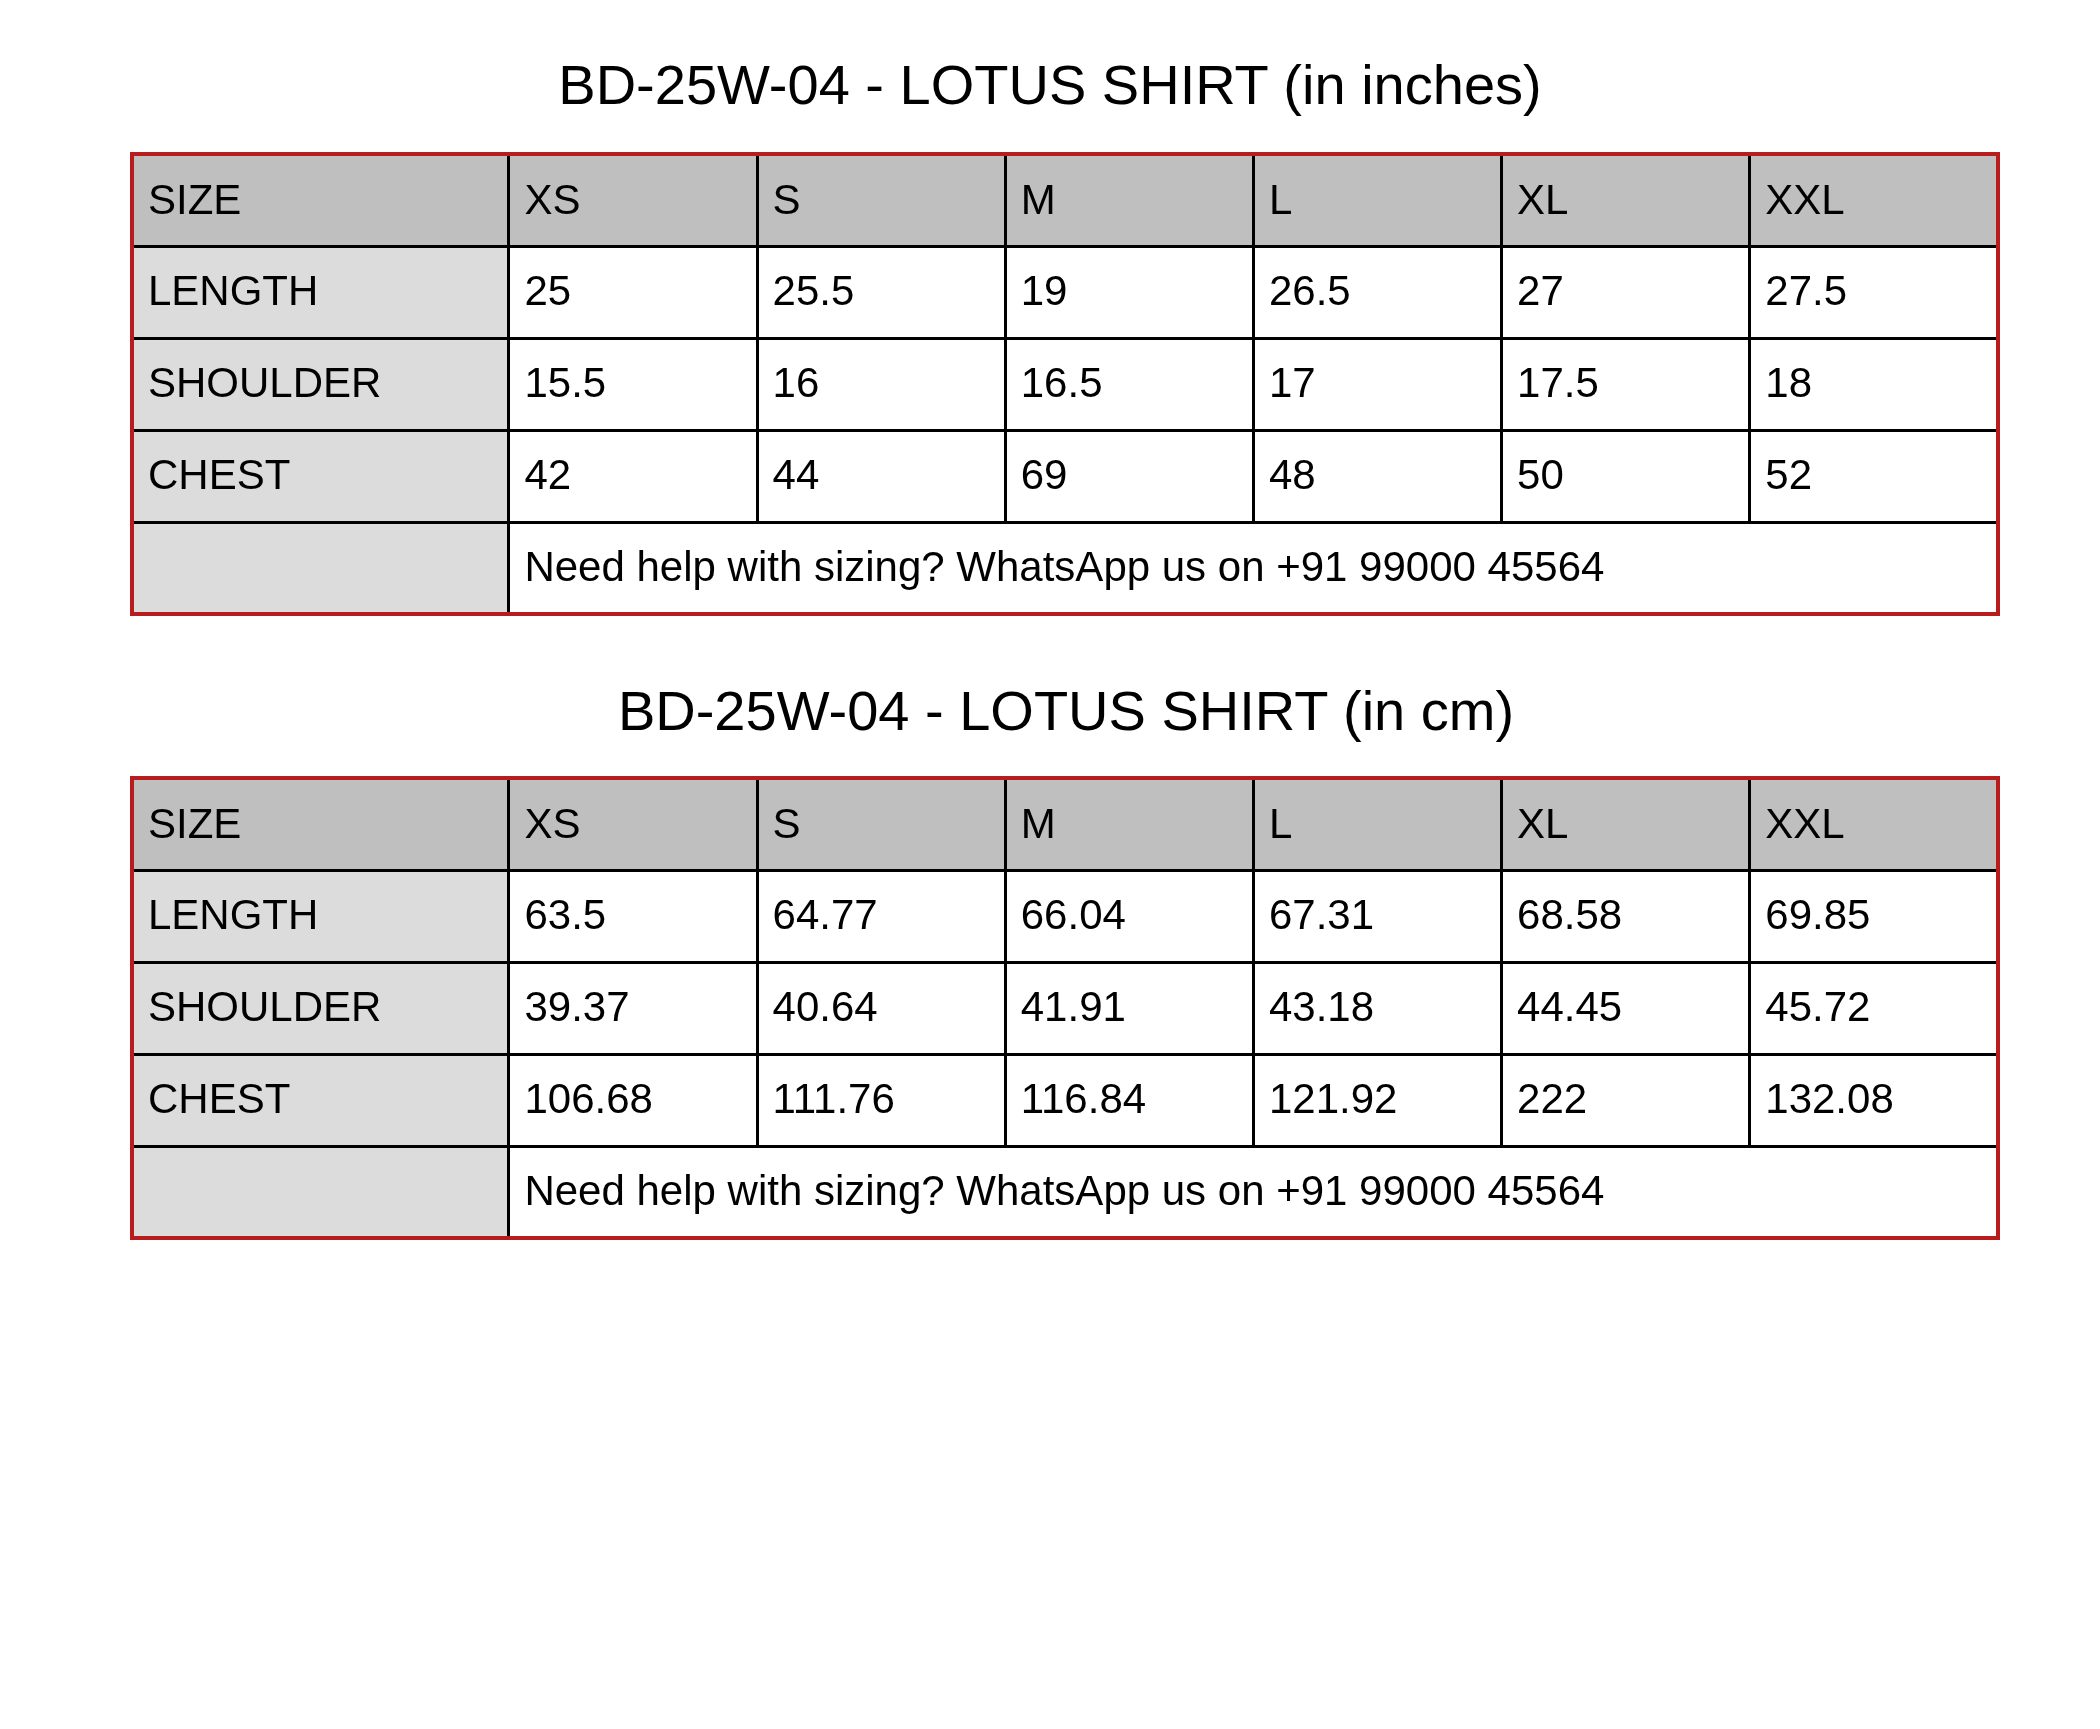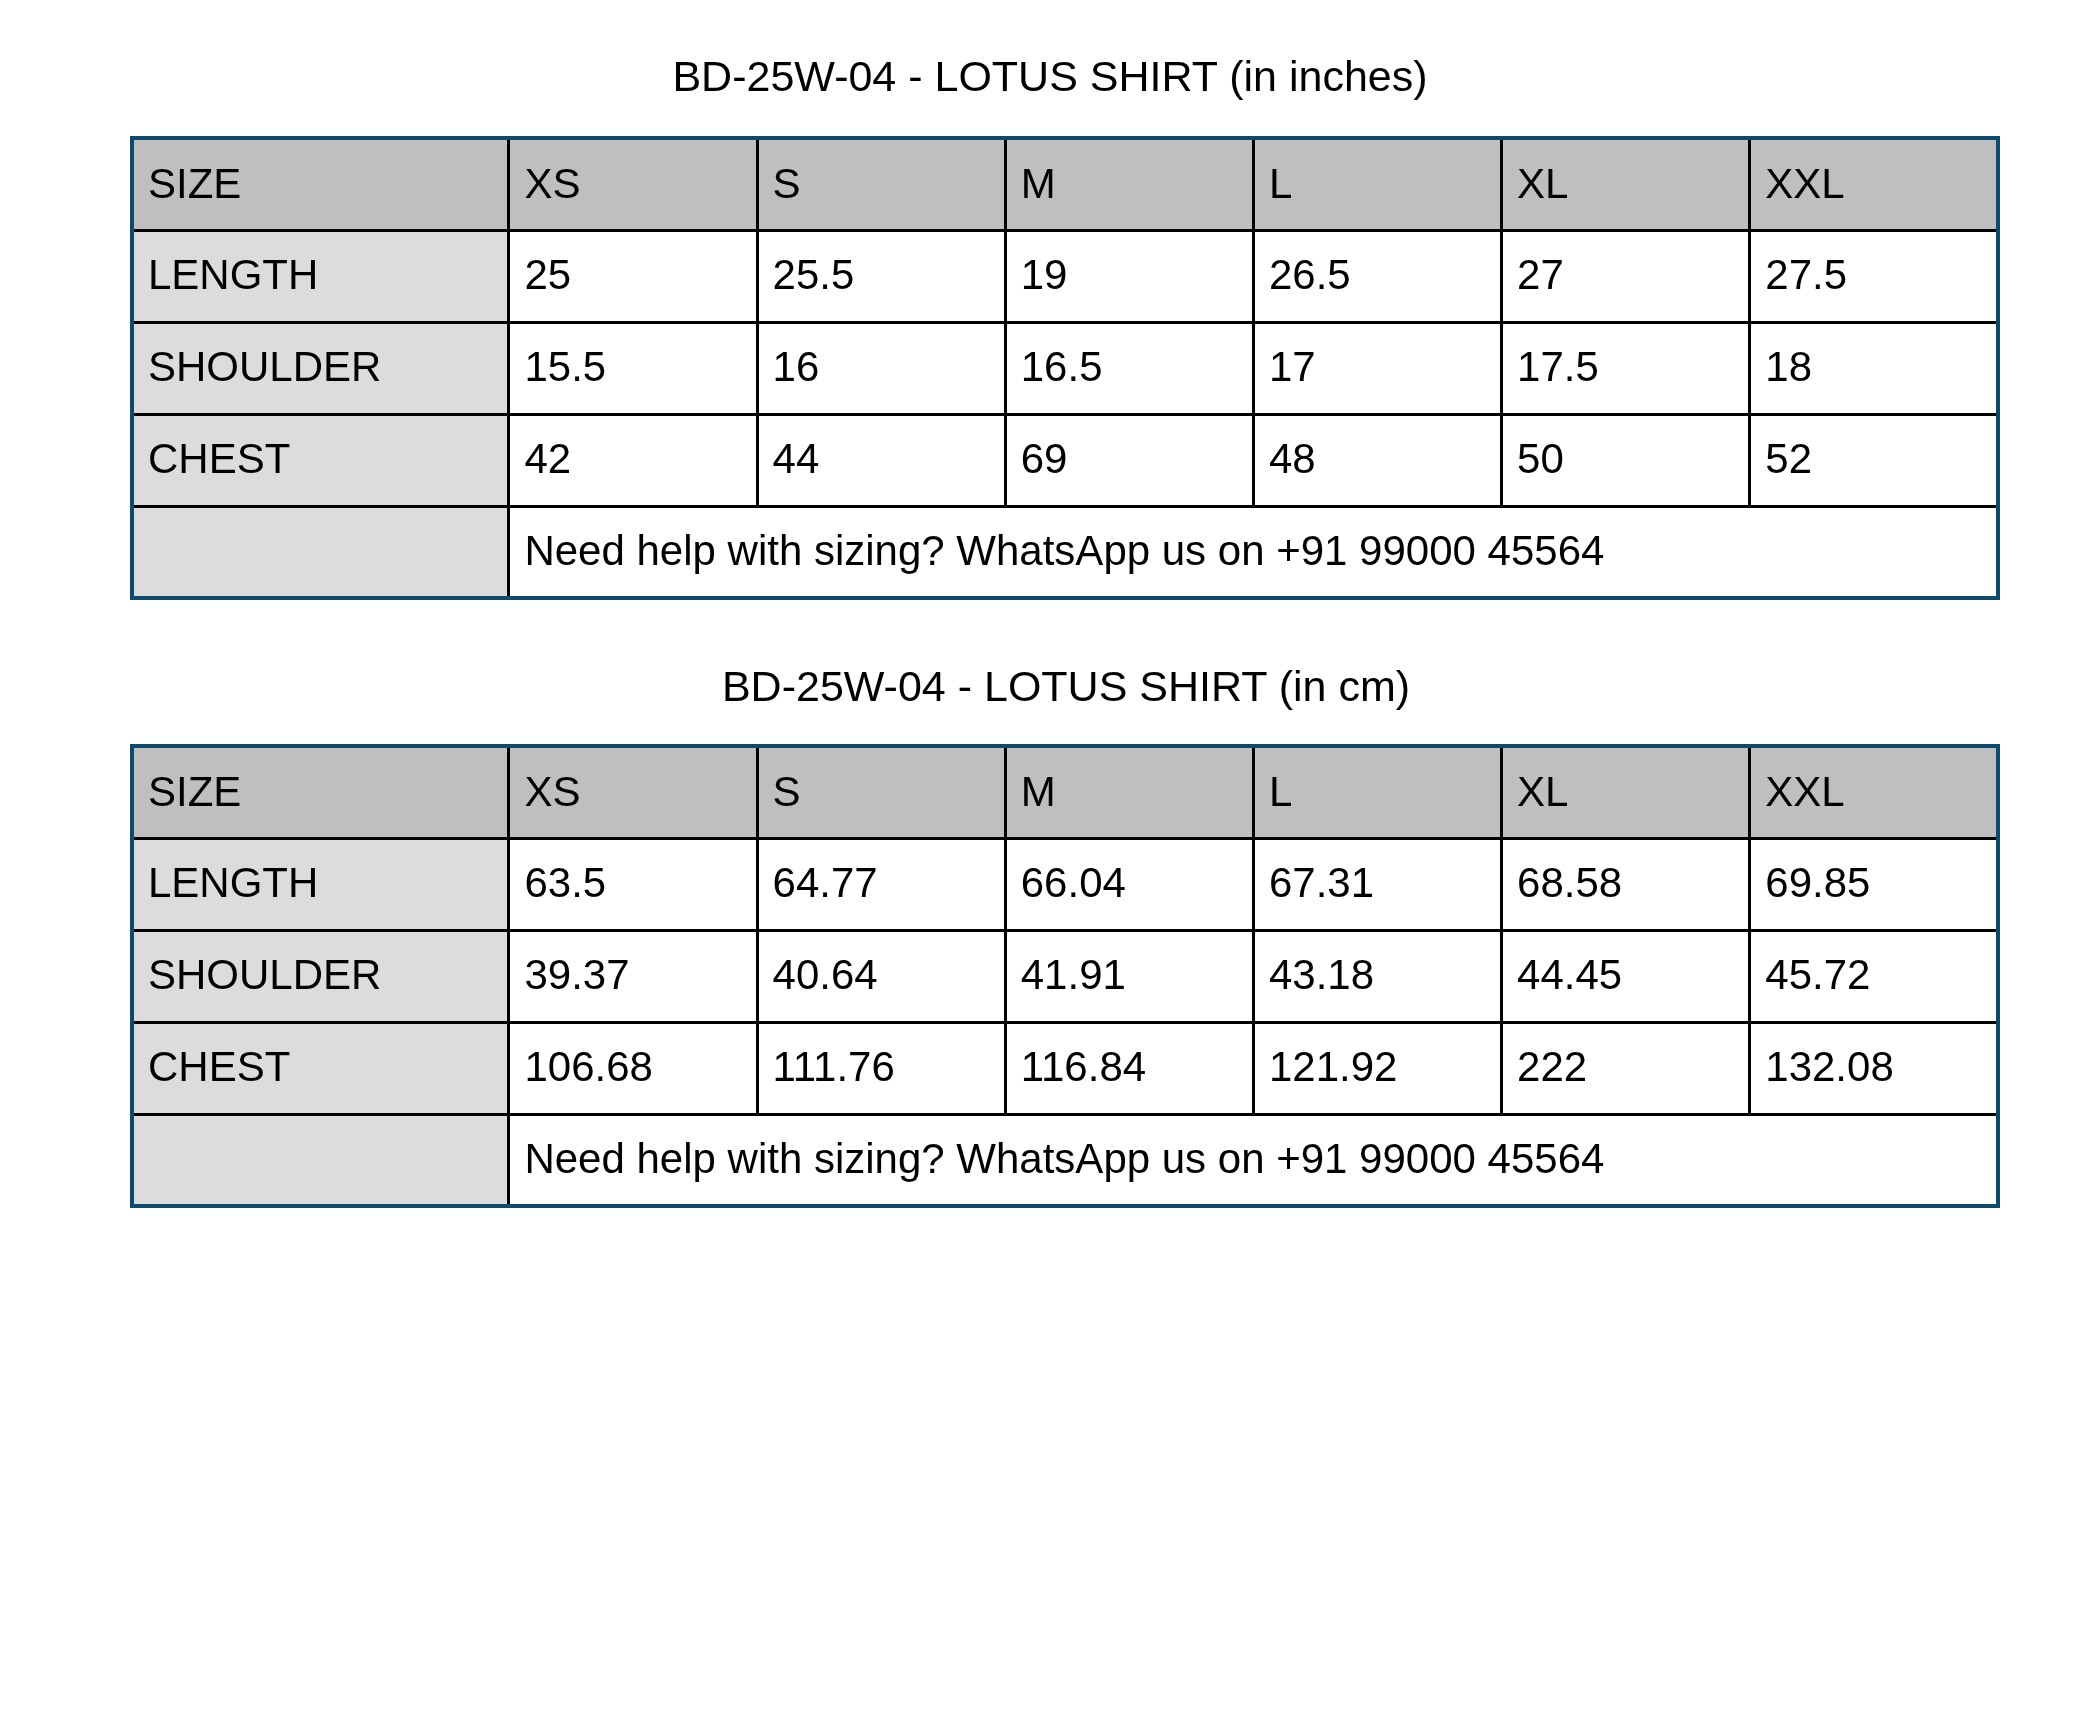--- a/index.html
+++ b/index.html
@@ -16,21 +16,21 @@
   }
   .page {
     width: 2100px;
     height: 1729px;
     box-sizing: border-box;
     padding: 0;
     position: relative;
   }
   .chart-title {
     text-align: center;
-    font-size: 43px;
+    font-size: 56px;
     font-weight: normal;
     color: #000;
     letter-spacing: 0px;
   }
   #title-inches { margin-top: 52px; }
   #title-cm { margin-top: 62px; padding-left: 32px; }
 
   .table-wrap {
     margin: 0 auto;
     box-sizing: border-box;
@@ -42,21 +42,21 @@
   }
   #wrap-cm {
     width: 1870px;
     margin-top: 33px;
     margin-left: 130px;
   }
   table.size-table {
     border-collapse: collapse;
     width: 100%;
     table-layout: fixed;
-    border: 4px solid #0c4a6e;
+    border: 4px solid #b91c1c;
     padding-left: 48px;
   }
   table.size-table td, table.size-table th {
     border: 3px solid #000;
     padding: 12px 12px 14px 14px;
     font-size: 42px;
     font-weight: normal;
     text-align: left;
     vertical-align: middle;
     line-height: 1.12;

